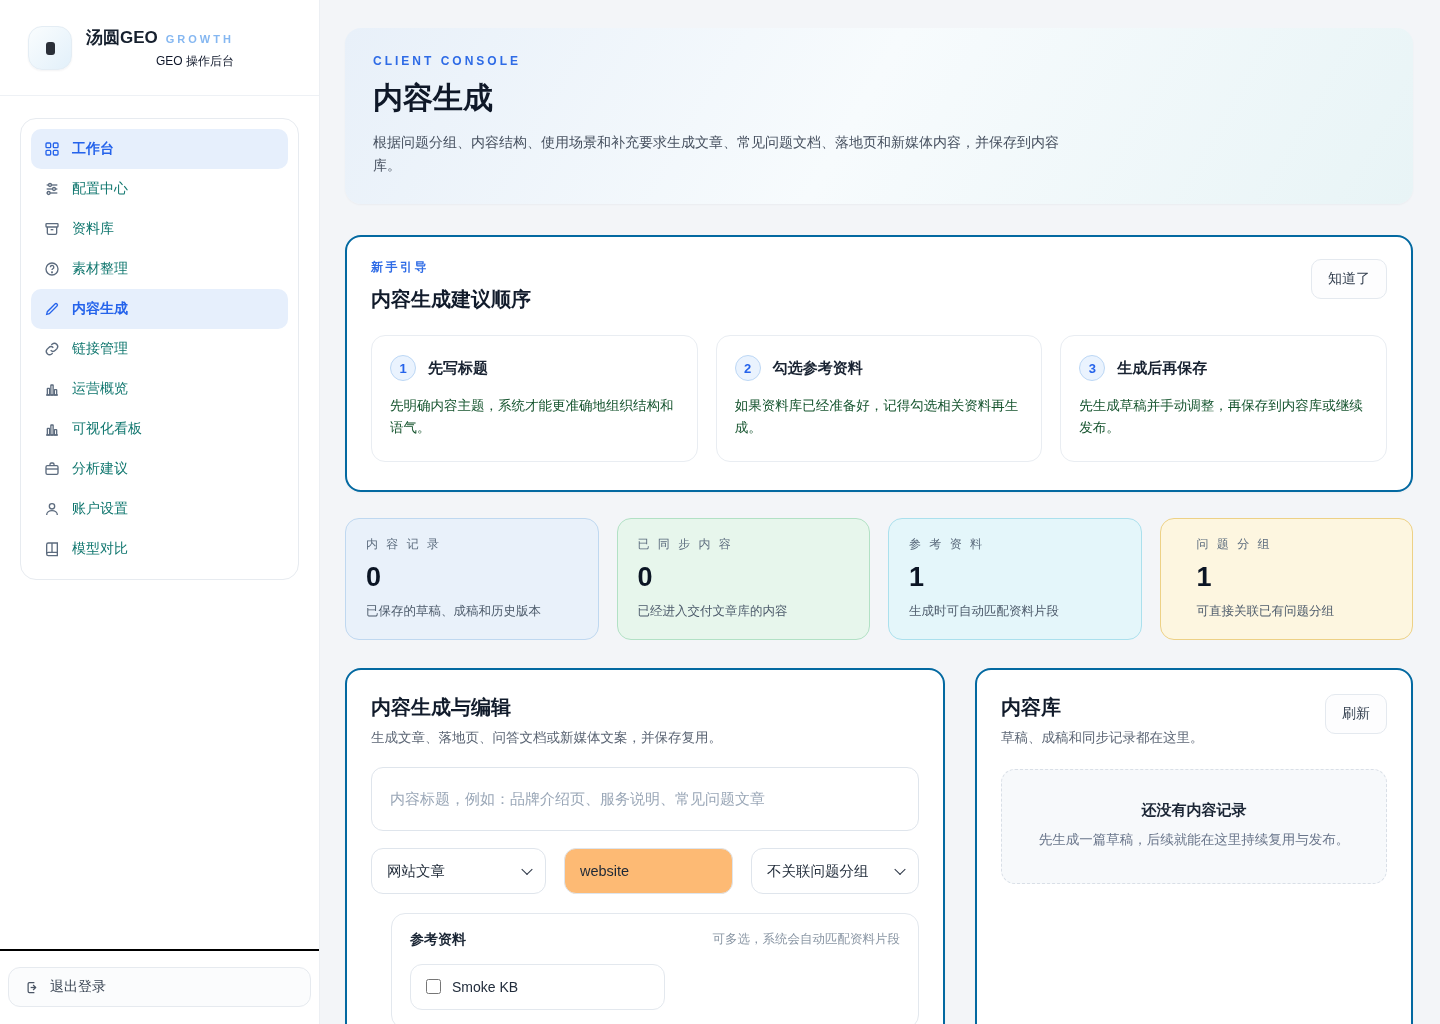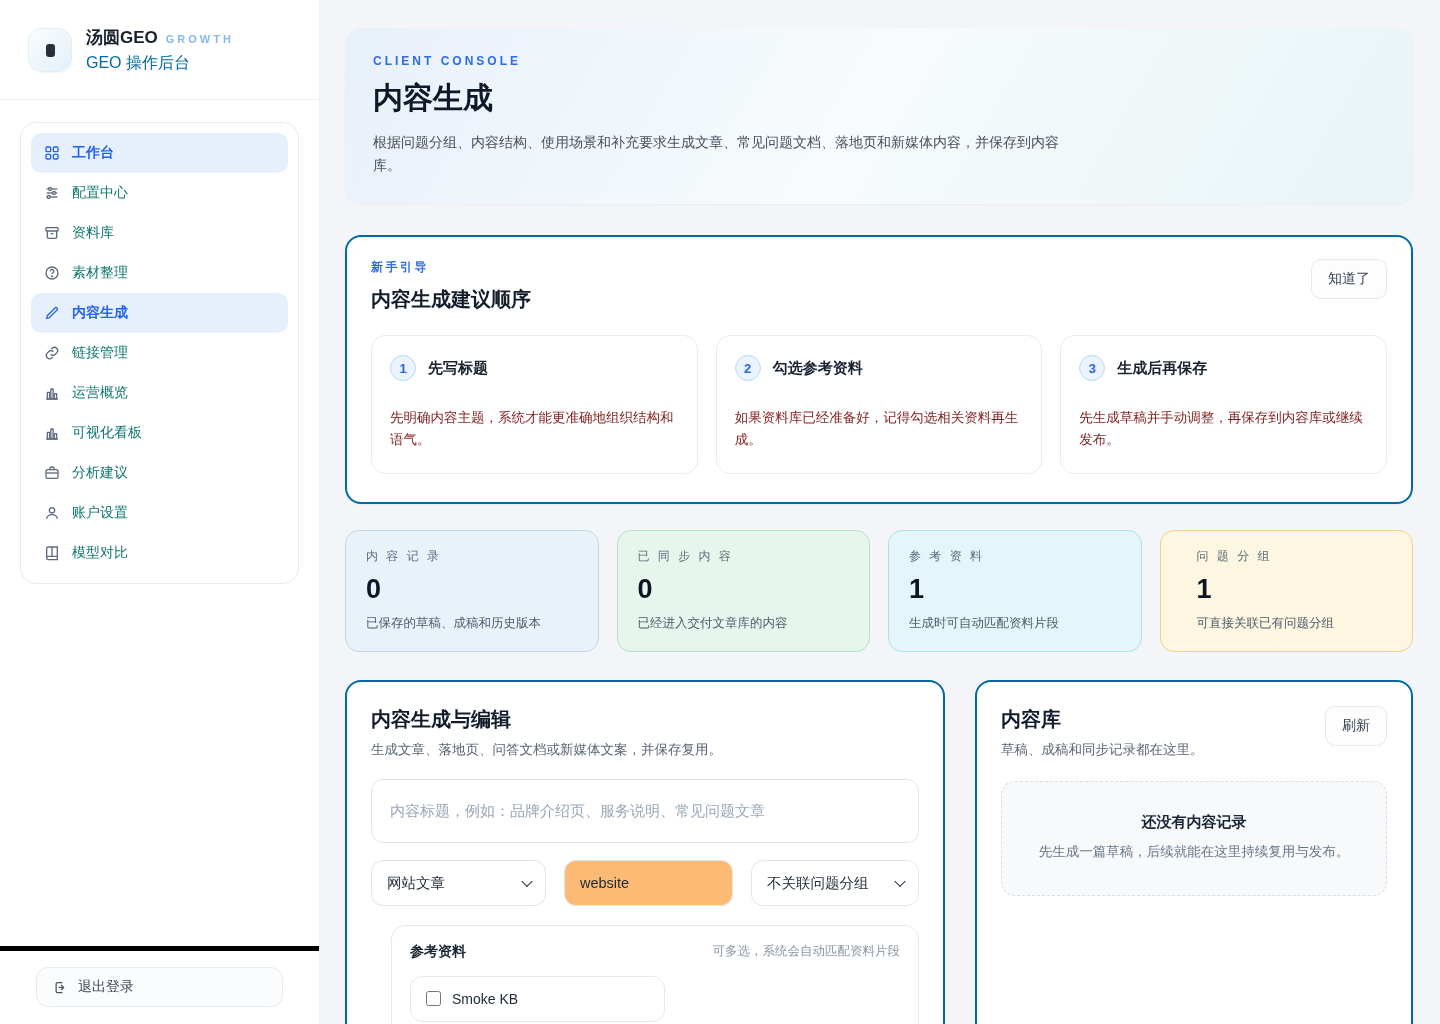--- a/index.html
+++ b/index.html
@@ -17,33 +17,33 @@
   .brand-logo {
     width:44px; height:44px; border-radius:14px; flex:0 0 auto;
     background:linear-gradient(135deg,#fafdfe 0%,#e2f0fa 100%);
     border:1px solid #e4edf4; display:flex; align-items:center; justify-content:center;
     box-shadow:0 1px 2px rgba(16,24,40,.05);
   }
   .brand-glyph { width:9px; height:13px; border-radius:3px; background:#2a2f38; }
   .brand-name-row { display:flex; align-items:baseline; gap:8px; }
   .brand-name { font-size:17px; font-weight:bold; color:#16202e; }
   .brand-tag { font-size:11px; font-weight:bold; color:#85b7f1; letter-spacing:3px; }
-  .brand-sub { font-size:16px; color:#0369a1; margin-top:4px; }
+  .brand-sub { font-size:12px; color:#0f172a; margin-top:4px;text-align:right; }
   .nav-card {
     margin:22px 20px 0; border:1px solid #e7ebf0; border-radius:16px; padding:10px;
   }
   .nav-item {
     height:40px; display:flex; align-items:center; gap:12px; padding:0 12px;
     border-radius:10px; color:#0f766e; font-size:14px; cursor:pointer;
   }
   .nav-item .ic { width:17px; height:17px; color:#5c6b7e; display:flex; align-items:center; justify-content:center; }
   .nav-item.active { background:#e6effc; color:#2563eb; font-weight:bold; }
   .nav-item.active .ic { color:#2563eb; }
   .sidebar-footer {
-    position:absolute; left:0; right:0; bottom:0; border-top:5px solid #000000; padding:16px 36px 17px;
+    position:absolute; left:0; right:0; bottom:0; border-top:2px solid #000000; padding:16px 8px 17px;
   }
   .logout-btn {
     width:100%; height:40px; border:1px solid #e6eaef; border-radius:12px; background:#fbfcfd;
     display:flex; align-items:center; gap:10px; padding:0 16px; font-size:14px; color:#3a4554; cursor:pointer;
     font-family:inherit;
   }
   
   .main { position:absolute; left:320px; top:0; right:0; bottom:0; padding:28px 27px 0 25px; overflow:hidden; }
   .card { background:#fff; border:2px solid #0369a1; border-radius:16px; box-shadow:0 1px 2px rgba(16,24,40,.04); }
   
@@ -65,21 +65,21 @@
     font-size:14px; color:#333f4f; cursor:pointer; font-family:inherit;
   }
   .steps { display:grid; grid-template-columns:1fr 1fr 1fr; gap:18px; margin-top:22px; }
   .step { border:1px solid #e9edf2; border-radius:14px; padding:19px 18px 21px; background:#fff; }
   .step-head { display:flex; align-items:center; gap:12px; }
   .step-num {
     width:26px; height:26px; border-radius:50%; background:#eaf3fe; border:1px solid #bcd7f5;
     color:#2563eb; font-size:13px; font-weight:bold; display:flex; align-items:center; justify-content:center;
   }
   .step-title { font-size:15px; font-weight:bold; color:#19233200; color:#192332; }
-  .step-desc { margin-top:26px; font-size:13.5px; color:#7f1d1d; line-height:1.65; }
+  .step-desc { margin-top:14px; font-size:13.5px; color:#14532d; line-height:1.65; }
   
   .stats { display:grid; grid-template-columns:repeat(4,1fr); gap:18px; margin-top:26px; }
   .stat { border-radius:14px; border:1px solid transparent; padding:17px 20px 19px; }
   .stat-label { font-size:12px; color:#5b6b7d; letter-spacing:2.5px; }
   .stat-value { font-size:27px; font-weight:bold; color:#0b1524; margin:9px 0 10px; }
   .stat-desc { font-size:12.5px; color:#4d5b6b; }
   
   .columns { display:grid; grid-template-columns:600px 438px; gap:30px; margin-top:28px; align-items:stretch; height:600px; }
   .panel { padding:24px; }
   .panel-title { font-size:20px; font-weight:bold; color:#111b2b; }

